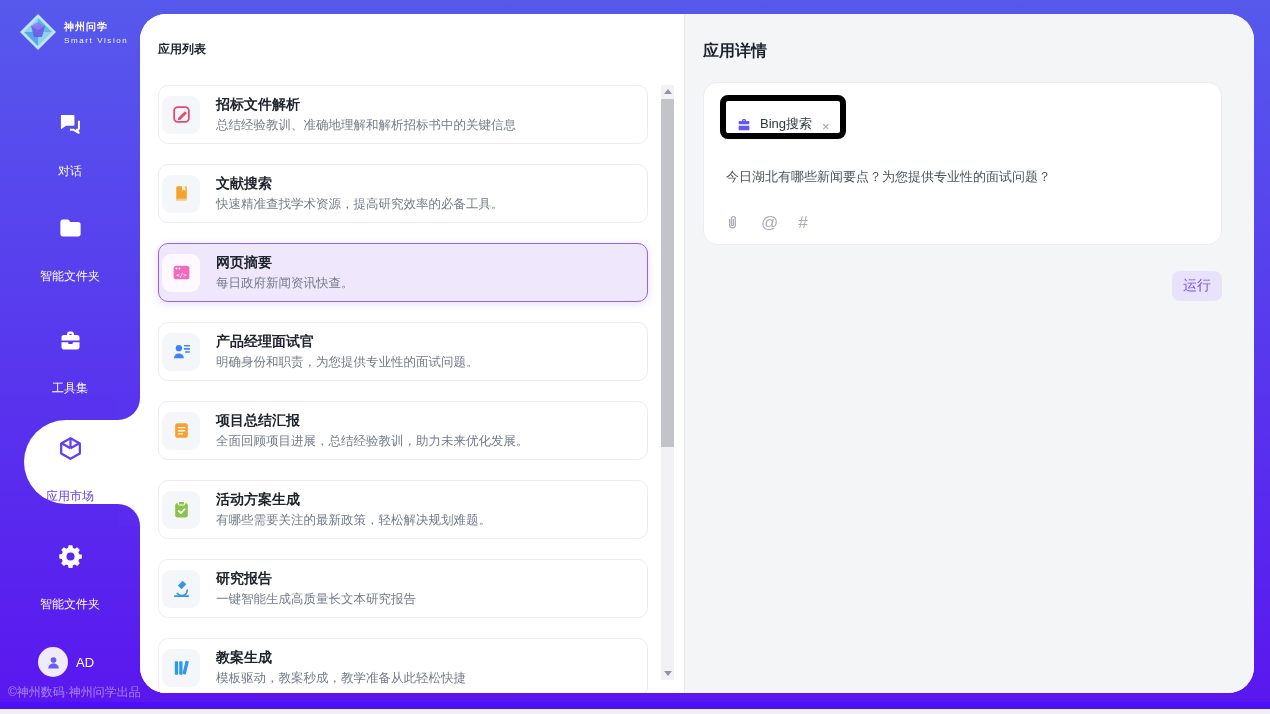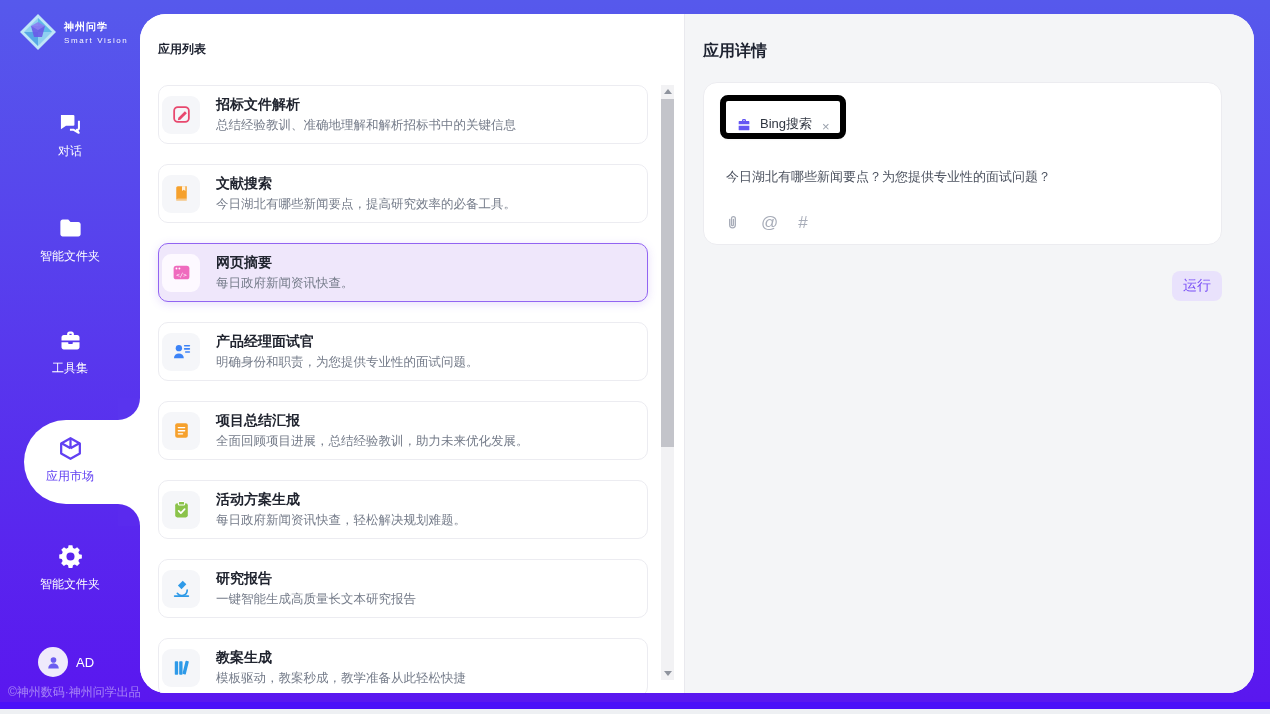--- a/index.html
+++ b/index.html
@@ -15,21 +15,21 @@
 
   
   .sidebar{position:absolute;left:0;top:0;width:140px;height:702px;z-index:3;}
   .logo{position:absolute;left:18px;top:12px;display:flex;align-items:center;gap:6px;}
   .logo svg{width:40px;height:40px;}
   .logo-text{display:flex;flex-direction:column;color:#fff;}
   .logo-title{font-size:10px;font-weight:700;letter-spacing:1px;}
   .logo-sub{font-size:8px;letter-spacing:1.6px;margin-top:2px;opacity:.95;}
 
   .nav-item{position:absolute;left:0;width:140px;height:70px;display:flex;flex-direction:column;
-    align-items:center;justify-content:flex-start;color:#fff;cursor:pointer;z-index:4;}
+    align-items:center;justify-content:space-between;color:#fff;cursor:pointer;z-index:4;}
   .nav-item .nicon{width:27px;height:27px;display:block;}
   .nav-item .nlabel{font-size:12px;margin-top:6px;}
   .nav-item.u .nlabel{}
   .nav-item:nth-of-type(1){top:110px;}
   .nav-item:nth-of-type(2){top:215px;}
   .nav-item:nth-of-type(3){top:327px;}
   .nav-item:nth-of-type(4){top:435px;}
   .nav-item:nth-of-type(5){top:543px;}
   .nav-item.selected{color:#6140f2;}
 
@@ -185,21 +185,21 @@
         <div class="app-card">
           <div class="app-icon" style="color: rgb(246, 161, 45);">
             <svg viewBox="0 0 20 20">
               <path d="M5 4.5C5 3.7 5.7 3 6.5 3H15v12H6.5c-.8 0-1.5.7-1.5 1.5z" fill="currentColor"></path>
               <path d="M5 16.5C5 15.7 5.7 15 6.5 15H15v2H5z" fill="currentColor" opacity=".55"></path>
               <path d="M10.5 3v4.6l1.6-1.1 1.6 1.1V3z" fill="#fff" opacity=".85"></path>
             </svg>
           </div>
           <div class="app-text">
             <span class="app-name">文献搜索</span>
-            <span class="app-desc">今日湖北有哪些新闻要点，提高研究效率的必备工具。</span>
+            <span class="app-desc">快速精准查找学术资源，提高研究效率的必备工具。</span>
           </div>
         </div>
         <div class="app-card selected">
           <div class="app-icon" style="color: rgb(239, 107, 190);">
             <svg viewBox="0 0 20 20">
               <rect x="2.5" y="3.5" width="15" height="13" rx="2.5" fill="currentColor"></rect>
               <circle cx="5.2" cy="6.2" r=".9" fill="#fff"></circle>
               <circle cx="8" cy="6.2" r=".9" fill="#fff"></circle>
               <text x="10" y="14" font-size="5.5" text-anchor="middle" fill="#fff" font-family="monospace">&lt;/&gt;</text>
             </svg>
@@ -237,21 +237,21 @@
         <div class="app-card">
           <div class="app-icon" style="color: rgb(139, 195, 74);">
             <svg viewBox="0 0 20 20">
               <rect x="4" y="4" width="12" height="13.5" rx="2" fill="currentColor"></rect>
               <rect x="7" y="2.3" width="6" height="3.4" rx="1" fill="currentColor" stroke="#fff" stroke-width="1"></rect>
               <path d="M7.3 11.3l2.1 2.1 3.6-3.8" stroke="#fff" stroke-width="1.6" fill="none" stroke-linecap="round" stroke-linejoin="round"></path>
             </svg>
           </div>
           <div class="app-text">
             <span class="app-name">活动方案生成</span>
-            <span class="app-desc">每日政府新闻资讯快查，轻松解决规划难题。</span>
+            <span class="app-desc">有哪些需要关注的最新政策，轻松解决规划难题。</span>
           </div>
         </div>
         <div class="app-card">
           <div class="app-icon" style="color: rgb(46, 154, 232);">
             <svg viewBox="0 0 20 20">
               <path d="M11.2 2.6l3.4 3.4-4.6 4.6-3.4-3.4z" fill="currentColor"></path>
               <path d="M6 14.6a5.2 5.2 0 0 0 9.4-3" stroke="currentColor" stroke-width="1.6" fill="none" stroke-linecap="round"></path>
               <path d="M3.5 17.2h13" stroke="currentColor" stroke-width="1.6" stroke-linecap="round"></path>
             </svg>
           </div>

